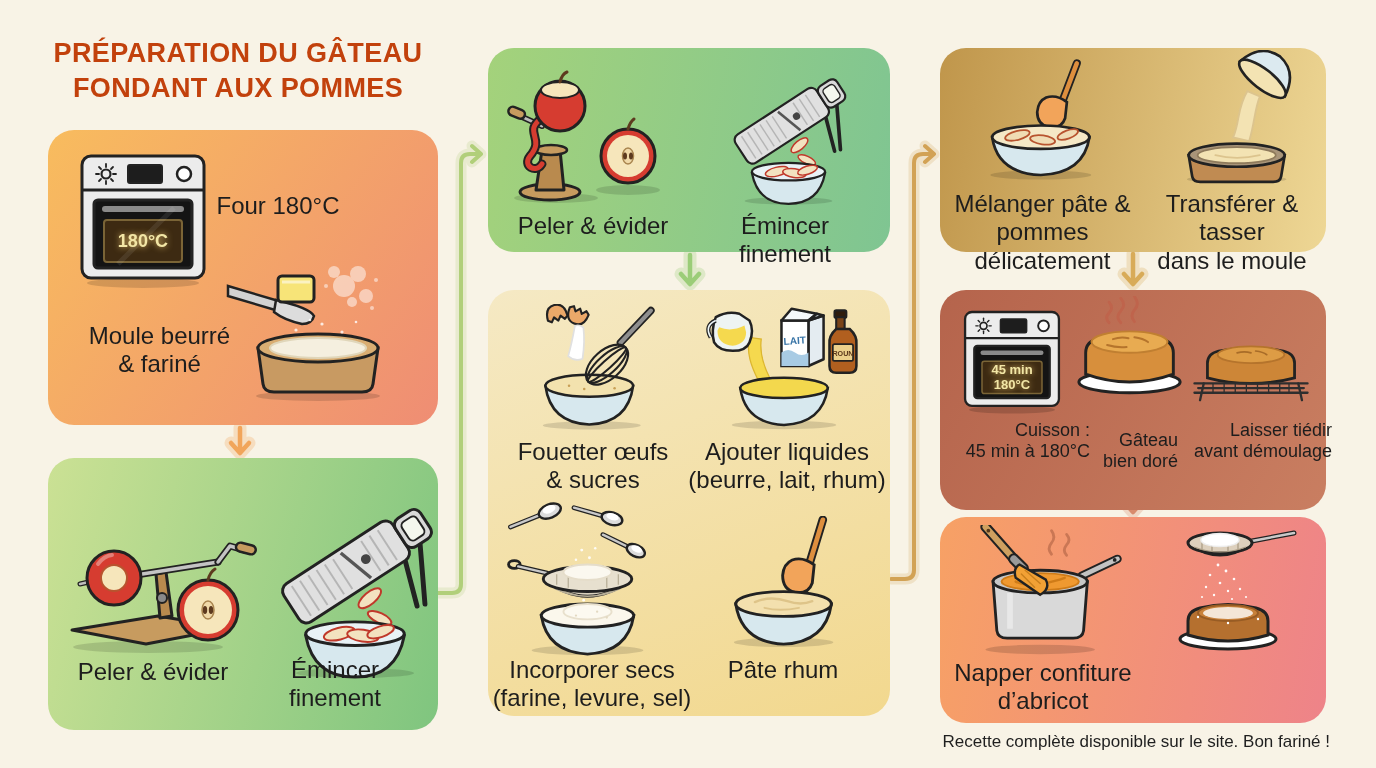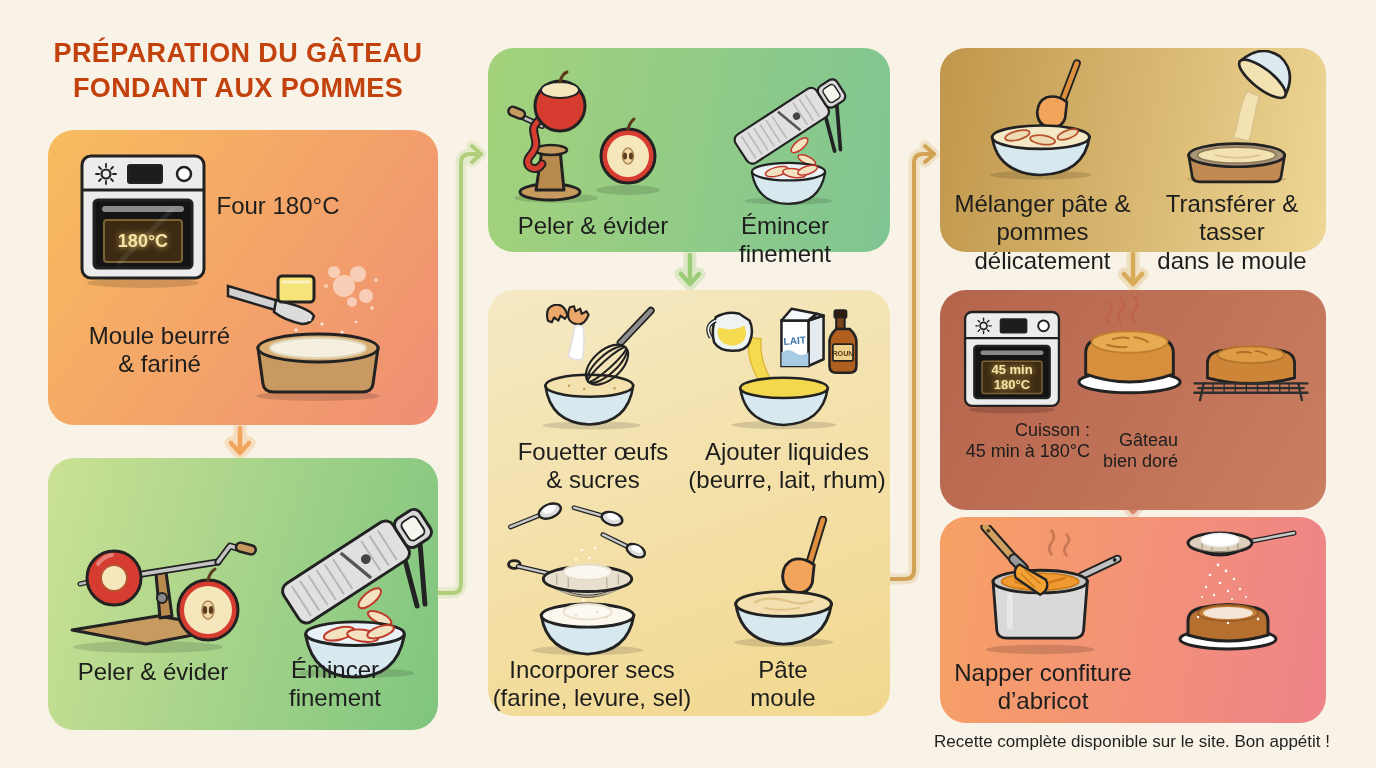--- a/index.html
+++ b/index.html
@@ -391,21 +391,21 @@
         <line x1="104" y1="4" x2="90" y2="50" stroke="#de8f3e" stroke-width="5" stroke-linecap="round"></line>
         <path d="M72,46 Q63,50 62,62 Q62,77 75,80 Q89,82 93,70 L95,51 Q83,42 72,46 Z" fill="#f2a45a" stroke="#222" stroke-width="3"></path>
         <g transform="translate(63,92)">
           <path d="M-50,0 Q-44,40 0,42 Q44,40 50,0 Z" fill="#d7e8ee" stroke="#222" stroke-width="3"></path>
           <ellipse cx="0" cy="0" rx="50" ry="13" fill="#f3e0ae" stroke="#222" stroke-width="3"></ellipse>
           <path d="M-30,-2 Q-14,-9 4,-3 Q18,2 30,-3" fill="none" stroke="#dec489" stroke-width="2.5" stroke-linecap="round"></path>
           <path d="M-20,4 Q-4,8 16,4" fill="none" stroke="#dec489" stroke-width="2" stroke-linecap="round"></path>
         </g>
       </svg>
     </div>
-    <div class="lbl" style="left:235px;top:366px;width:120px;">Pâte moule</div>
+    <div class="lbl" style="left:235px;top:366px;width:120px;">Pâte rhum</div>
   </section>
 
   <section class="panel p5">
     <div class="illus" style="left:36px;top:10px;width:135px;height:126px;">
       <svg viewBox="0 0 150 132">
         <ellipse cx="72" cy="126" rx="56" ry="5" fill="rgba(0,0,0,.13)"></ellipse>
         <line x1="112" y1="2" x2="96" y2="44" stroke="#222" stroke-width="9" stroke-linecap="round"></line>
         <line x1="112" y1="2" x2="96" y2="44" stroke="#de8f3e" stroke-width="5" stroke-linecap="round"></line>
         <path d="M78,40 Q69,44 68,56 Q68,70 81,73 Q95,75 99,63 L101,45 Q89,36 78,40 Z" fill="#f2a45a" stroke="#222" stroke-width="3"></path>
         <g transform="translate(72,84)">
@@ -506,20 +506,22 @@
             <line x1="36" y1="62" x2="36" y2="72"></line>
           <line x1="48" y1="62" x2="48" y2="72"></line>
             <line x1="60" y1="62" x2="60" y2="72"></line>
           <line x1="72" y1="62" x2="72" y2="72"></line>
             <line x1="84" y1="62" x2="84" y2="72"></line>
           <line x1="96" y1="62" x2="96" y2="72"></line>
             <line x1="106" y1="62" x2="106" y2="72"></line>
         </g>
       </svg>
     </div>
+    <div class="lbl" style="left:232px;top:130px;width:160px;">Laisser tiédir
+avant démoulage</div>
   </section>
 
   <section class="panel p7">
     <div class="illus" style="left:16px;top:8px;width:175px;height:132px;">
       <svg viewBox="0 0 175 140">
         <ellipse cx="84" cy="132" rx="58" ry="5" fill="rgba(0,0,0,.15)"></ellipse>
         <g stroke="#b96a4a" stroke-width="3" fill="none" opacity="0.7" stroke-linecap="round">
           <path d="M96,6 q5,7 0,13 q-5,6 0,12"></path>
           <path d="M112,10 q5,6 0,11 q-5,6 0,11"></path>
         </g>
@@ -583,15 +585,15 @@
           <g fill="#fff">
               <circle cx="-30" cy="-22" r="1.2"></circle>
               <circle cx="30" cy="-20" r="1.2"></circle>
               <circle cx="0" cy="-16" r="1.2"></circle>
             </g>
         </g>
       </svg>
     </div>
   </section>
 
-  <div class="footer">Recette complète disponible sur le site. Bon appétit !</div>
+  <div class="footer">Recette complète disponible sur le site. Bon fariné !</div>
 
 </div>
 
 </body></html>

